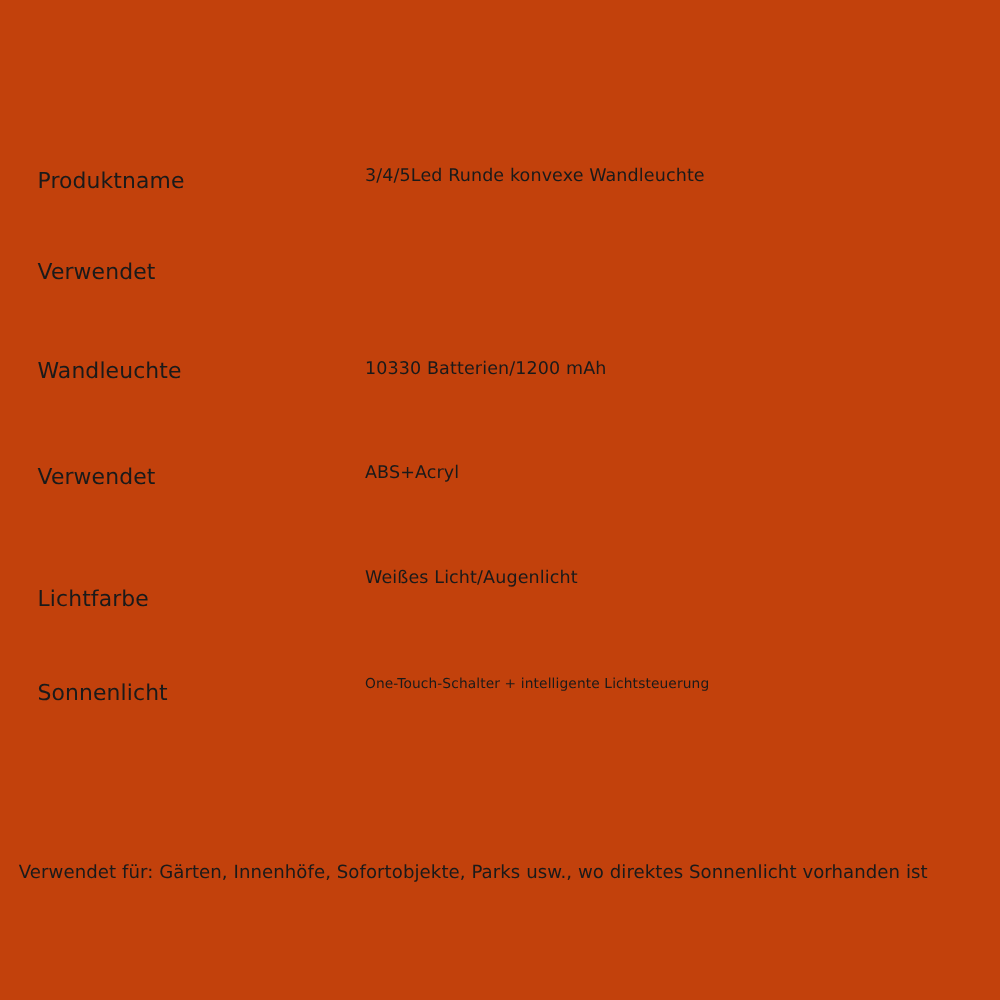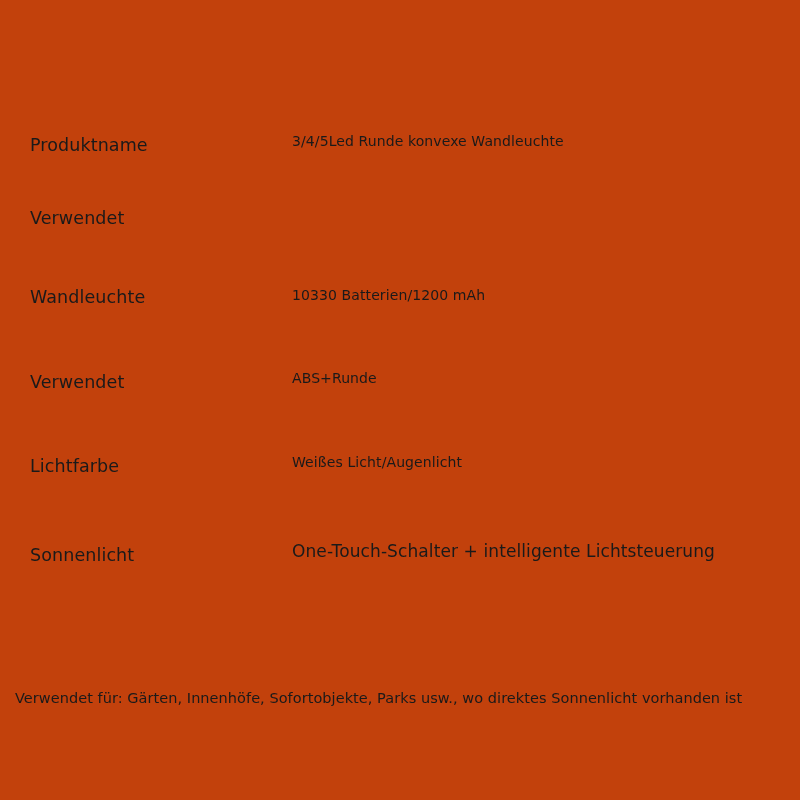--- a/index.html
+++ b/index.html
@@ -58,26 +58,26 @@
 
   .row-2 { height: 85px; }
   .row-2 .spec-label { padding-top: 2px; }
   .row-2 .spec-value { padding-top: 2px; }
 
   .row-3 { height: 84px; }
   .row-3 .spec-label { padding-top: 2px; }
   .row-3 .spec-value { padding-top: 0px; }
 
   .row-4 { height: 85px; }
-  .row-4 .spec-label { padding-top: 2px; }
+  .row-4 .spec-label { padding-top: 2px; margin-top: 14px; }
   .row-4 .spec-value { padding-top: 0px; }
 
   .row-5 { height: 60px; }
   .row-5 .spec-label { padding-top: 6px; }
-  .row-5 .spec-value { padding-top: 2px; font-size: 17px; }
+  .row-5 .spec-value { padding-top: 2px; font-size: 11px; }
 
   .footnote {
     position: absolute;
     top: 688px;
     left: 15px;
     width: 756px;
     font-size: 14.5px;
     line-height: 1.4;
     color: #1a1a1a;
     letter-spacing: 0.05px;
@@ -99,21 +99,21 @@
       <div class="spec-label">Verwendet</div>
     </div>
 
     <div class="spec-row row-2">
       <div class="spec-label">Wandleuchte</div>
       <div class="spec-value">10330 Batterien/1200 mAh</div>
     </div>
 
     <div class="spec-row row-3">
       <div class="spec-label">Verwendet</div>
-      <div class="spec-value">ABS+Runde</div>
+      <div class="spec-value">ABS+Acryl</div>
     </div>
 
     <div class="spec-row row-4">
       <div class="spec-label">Lichtfarbe</div>
       <div class="spec-value">Weißes Licht/Augenlicht</div>
     </div>
 
     <div class="spec-row row-5">
       <div class="spec-label">Sonnenlicht</div>
       <div class="spec-value">One-Touch-Schalter + intelligente Lichtsteuerung</div>

